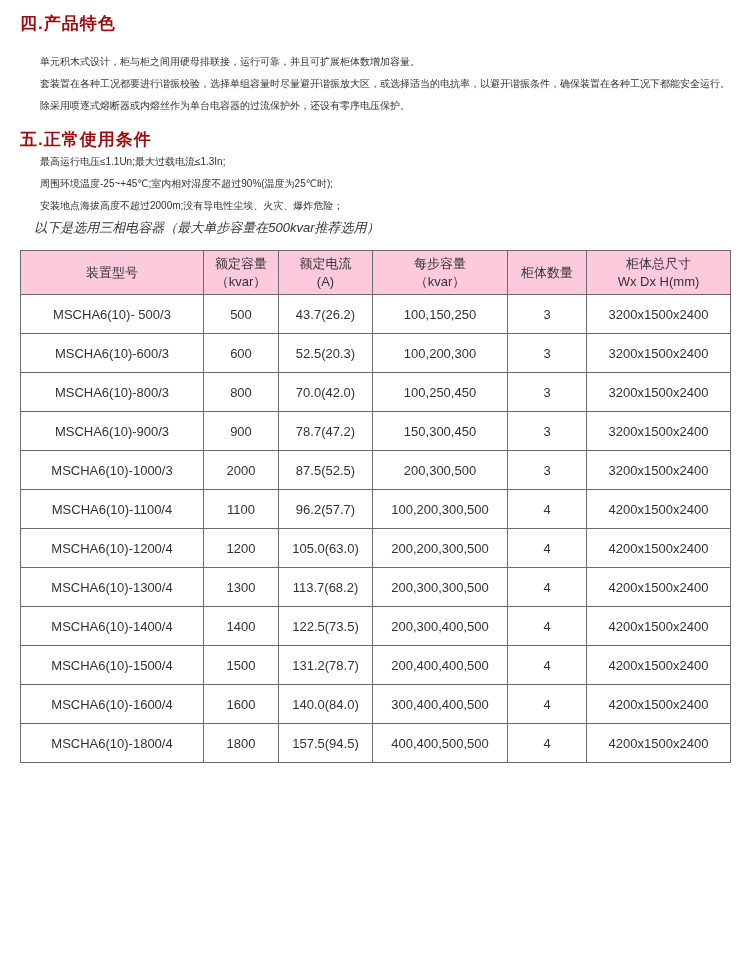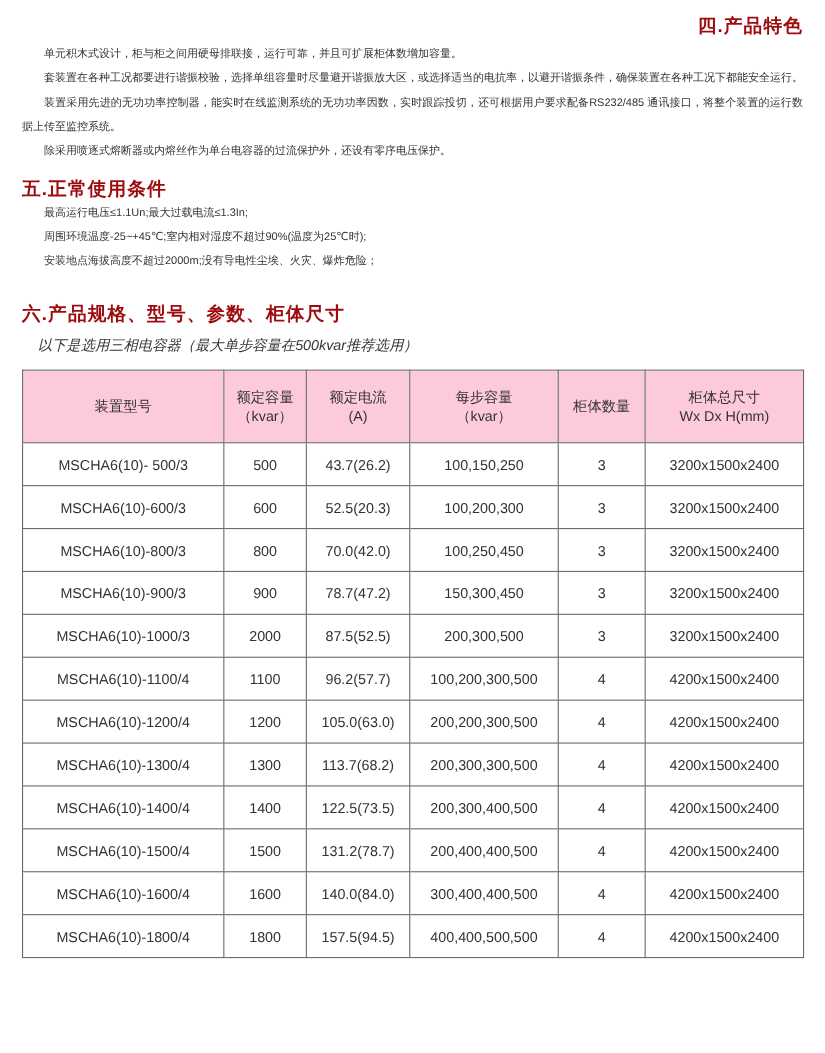--- a/index.html
+++ b/index.html
@@ -20,21 +20,21 @@
     padding: 13px 20px 0 20px;
   }
   .sec-heading {
     margin: 0;
     font-size: 17px;
     line-height: 22px;
     font-weight: bold;
     color: var(--accent, #9e0b0f);
     letter-spacing: 1px;
   }
-  .sec-heading.gap-features { margin-bottom: 4px; text-align: right; }
+  .sec-heading.gap-features { margin-bottom: 16px; }
   .sec-heading.gap-conditions { margin-top: 12px; margin-bottom: 0; }
   .sec-heading.gap-specs { margin-top: 26px; margin-bottom: 6px; }
   .body-para {
     margin: 0;
     font-size: 10px;
     line-height: 22px;
     text-indent: 2em;
     text-align: justify;
     color: #333333;
   }
@@ -55,21 +55,21 @@
     color: #333333;
   }
   table.spec-table th,
   table.spec-table td {
     border: 1px solid var(--table-border, #6b6b6b);
     text-align: center;
     vertical-align: middle;
     padding: 0 2px;
     overflow: hidden;
   }
-  table.spec-table thead tr { height: 66px; }
+  table.spec-table thead tr { height: 44px; }
   table.spec-table tbody tr { height: 39px; }
   table.spec-table th {
     background: var(--header-bg, #fdc9dc);
     font-weight: 400;
   }
   table.spec-table th .l1,
   table.spec-table th .l2 {
     display: block;
     line-height: 18px;
   }
@@ -82,29 +82,27 @@
   col.c-dims     { width: 144px; }
 </style>
 </head>
 <body>
 
 <div class="page">
 
   <h2 class="sec-heading gap-features">四.产品特色</h2>
   <p class="body-para">单元积木式设计，柜与柜之间用硬母排联接，运行可靠，并且可扩展柜体数增加容量。</p>
   <p class="body-para">套装置在各种工况都要进行谐振校验，选择单组容量时尽量避开谐振放大区，或选择适当的电抗率，以避开谐振条件，确保装置在各种工况下都能安全运行。</p>
-  <p class="body-para">装置采用先进的无功功率控制器，能实时在线监测系统的无功功率因数，实时跟踪投切，还可根据用户要求配备RS232/485 通讯接口，将整个装置的运行数据上传至监控系统。</p>
   <p class="body-para">除采用喷逐式熔断器或内熔丝作为单台电容器的过流保护外，还设有零序电压保护。</p>
 
   <h2 class="sec-heading gap-conditions">五.正常使用条件</h2>
   <p class="body-para">最高运行电压≤1.1Un;最大过载电流≤1.3In;</p>
   <p class="body-para">周围环境温度-25~+45℃;室内相对湿度不超过90%(温度为25℃时);</p>
   <p class="body-para">安装地点海拔高度不超过2000m;没有导电性尘埃、火灾、爆炸危险；</p>
 
-  <h2 class="sec-heading gap-specs">六.产品规格、型号、参数、柜体尺寸</h2>
   <p class="subtitle">以下是选用三相电容器（最大单步容量在500kvar推荐选用）</p>
 
   <table class="spec-table">
     <colgroup>
       <col class="c-model">
         <col class="c-capacity">
         <col class="c-current">
       <col class="c-step">
         <col class="c-cabinets">
         <col class="c-dims">

